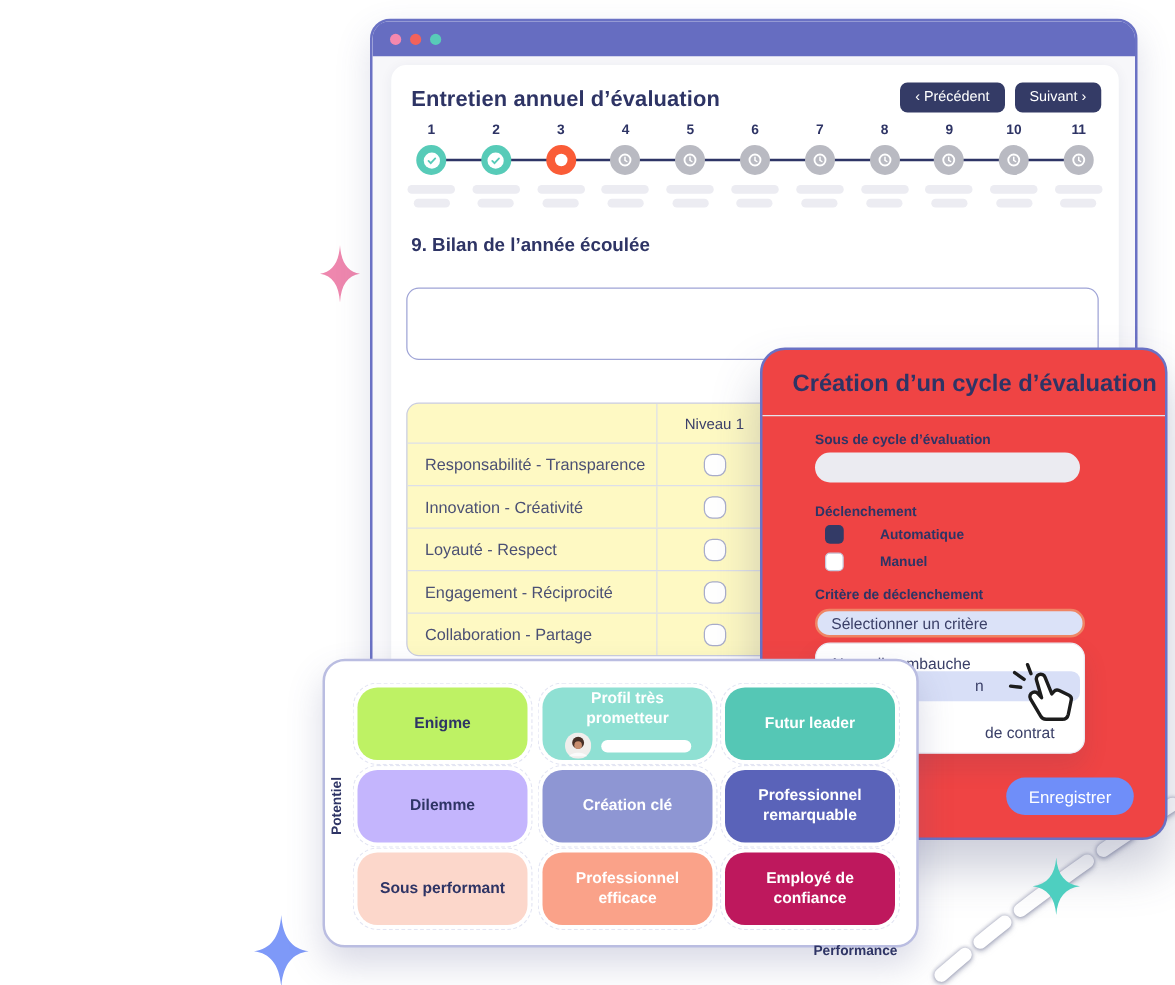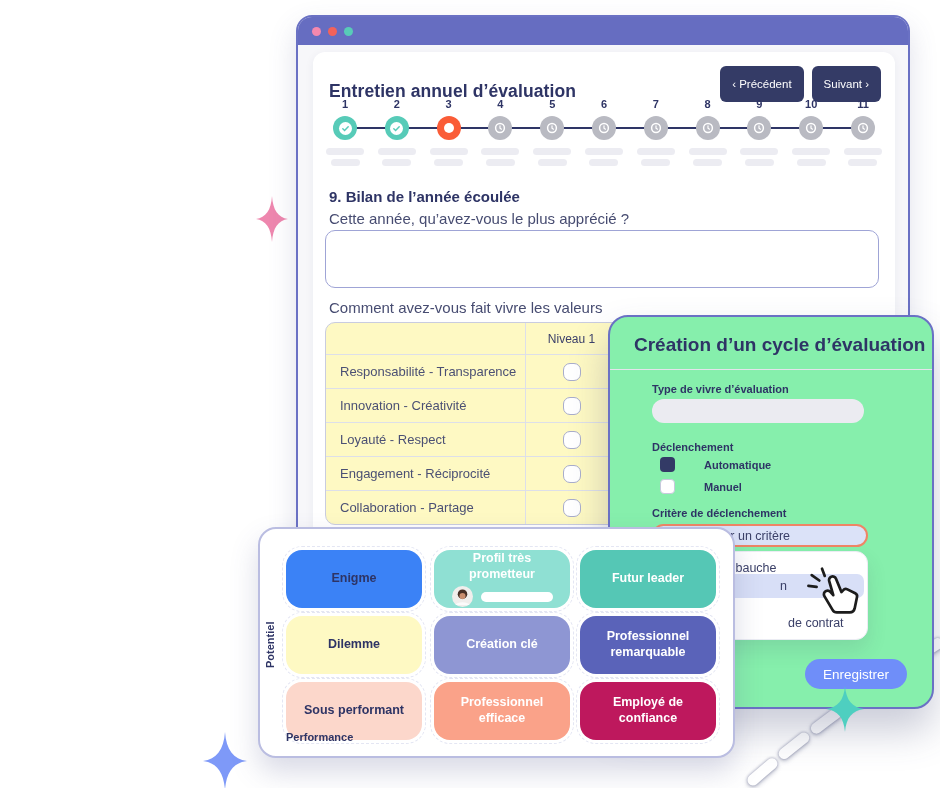--- a/index.html
+++ b/index.html
@@ -28,21 +28,21 @@
   .dot-1 { background:#f588ae; } .dot-2 { background:#f2625b; } .dot-3 { background:#58cbb8; }
 
   .inner-card {
     position:absolute; left:15px; top:35px; width:582px; height:560px;
     background:#ffffff; border-radius:12px; box-shadow:0 2px 10px rgba(40,45,90,.06);
   }
   .page-header { position:absolute; left:16px; right:14px; top:14px; display:flex; justify-content:space-between; align-items:flex-end; }
   .page-title { font-size:17.5px; font-weight:bold; color:#2e3465; letter-spacing:.1px; }
   .nav-btns { display:flex; gap:8px; }
   .nav-btn {
-    background:#343b66; color:#fff; border:none; border-radius:6px; height:36px;
+    background:#343b66; color:#fff; border:none; border-radius:6px; height:24px;
     padding:0 12px; font-size:11.5px; font-family:inherit; cursor:pointer;
   }
 
   
   .stepper { position:absolute; left:12px; top:46px; width:558px; height:80px; }
   .stepper-line { position:absolute; left:14px; right:14px; top:29px; height:2px; background:#2e3566; }
   .steps { position:relative; display:flex; justify-content:space-between; }
   .step { display:flex; flex-direction:column; align-items:center; width:40px; }
   .step-num { font-size:11px; font-weight:bold; color:#2e3465; height:14px; }
   .step-circle {
@@ -77,23 +77,22 @@
   .vt-cell { display:flex; align-items:center; padding-left:14px; font-size:13px; color:#4b5074; border-right:1px solid #dddfe9; }
   .vt-level { justify-content:center; padding-left:0; font-size:12px; color:#3c406a; }
   .vt-rest { border-right:none; }
   .radio {
     width:18px; height:18px; border:1.5px solid #a9adcb; border-radius:7px; background:#fff; cursor:pointer;
   }
 
   
   .modal {
     position:absolute; left:608px; top:278px; width:326px; height:394px;
-    background:#86efac; border:2px solid #6a71c4; border-radius:20px;
+    background:#ef4444; border:2px solid #6a71c4; border-radius:20px;
     box-shadow:0 22px 38px rgba(70,75,120,.28);
-    margin-top:37px;
   }
   .modal-title { position:absolute; left:24px; top:17px; font-size:19px; font-weight:bold; color:#2e3465; }
   .modal-divider { position:absolute; left:0; right:0; top:52px; height:1px; background:#e4e4ec; }
   .field-label { position:absolute; left:42px; font-size:11px; font-weight:bold; color:#2e3465; }
   .lbl-type { top:66px; } .lbl-decl { top:124px; } .lbl-crit { top:190px; }
   .type-input {
     position:absolute; left:42px; top:82px; width:212px; height:24px;
     background:#ebebf1; border:none; border-radius:12px; outline:none; font-family:inherit;
   }
   .cb-row { position:absolute; left:50px; display:flex; align-items:center; gap:29px; cursor:pointer; }
@@ -138,32 +137,32 @@
     font-size:12.5px; font-weight:bold; text-align:center; line-height:1.25; padding:0 8px; cursor:pointer;
   }
   .nb-cell::after {
     content:''; position:absolute; inset:-4px; border:1.5px dashed #e4e6f3; border-radius:20px; pointer-events:none;
   }
   .nb-r1 { top:21px;  height:58px; }
   .nb-r2 { top:87px;  height:58px; }
   .nb-r3 { top:153px; height:58px; }
   .nb-c1 { left:26px; } .nb-c2 { left:174px; } .nb-c3 { left:320px; }
   .txt-dark  { color:#2e3465; } .txt-light { color:#ffffff; }
-  .bg-teal-1 { background:#3b82f6; } .bg-teal-2 { background:#8fe0d3; } .bg-teal-3 { background:#55c7b5; }
-  .bg-purp-1 { background:#fef9c3; } .bg-purp-2 { background:#8e96d3; } .bg-purp-3 { background:#5a63b9; }
+  .bg-teal-1 { background:#bef264; } .bg-teal-2 { background:#8fe0d3; } .bg-teal-3 { background:#55c7b5; }
+  .bg-purp-1 { background:#c4b5fd; } .bg-purp-2 { background:#8e96d3; } .bg-purp-3 { background:#5a63b9; }
   .bg-oran-1 { background:#fcd7cb; } .bg-oran-2 { background:#faa289; } .bg-oran-3 { background:#be185d; }
   .profil-sub { display:flex; align-items:center; gap:8px; margin-top:4px; }
   .progress-pill { width:72px; height:10px; background:#fff; border-radius:5px; }
   .axis-potentiel {
     position:absolute; left:4px; top:21px; height:190px; width:18px;
     writing-mode:vertical-rl; transform:rotate(180deg); text-align:center;
     font-size:11px; font-weight:bold; color:#2e3465;
   }
   .axis-performance {
-    position:absolute; left:26px; top:202px; width:432px; text-align:left;
+    position:absolute; left:26px; top:226px; width:432px; text-align:right;
     font-size:11px; font-weight:bold; color:#2e3465;
   }
 </style>
 </head>
 <body>
 
 <svg class="dashed-curve" viewBox="0 0 215 165">
   <path d="M18 152 Q 100 80 218 6"></path>
 </svg>
 
@@ -310,23 +309,21 @@
                 <path d="M6 3.8v2.4l1.5 1" fill="none" stroke="#fff" stroke-width="1.2" stroke-linecap="round"></path>
               </svg>
             </span>
           <span class="skel skel-a"></span>
             <span class="skel skel-b"></span>
         </div>
       </div>
     </div>
 
     <div class="section-heading">9. Bilan de l’année écoulée</div>
-    <div class="question q1">Cette année, qu’avez-vous le plus apprécié ?</div>
     <textarea class="answer-box" style=""></textarea>
-    <div class="question q2">Comment avez-vous fait vivre les valeurs</div>
 
     <div class="values-table">
       <div class="vt-row vt-head">
         <div class="vt-cell"></div>
         <div class="vt-cell vt-level">Niveau 1</div>
         <div class="vt-cell vt-rest"></div>
       </div>
       <div class="vt-row">
         <div class="vt-cell">Responsabilité - Transparence</div>
         <div class="vt-cell vt-level">
@@ -363,21 +360,21 @@
         <div class="vt-cell vt-rest"></div>
       </div>
     </div>
   </div>
 </div>
 
 <div class="modal">
   <div class="modal-title">Création d’un cycle d’évaluation</div>
   <div class="modal-divider"></div>
 
-  <div class="field-label lbl-type">Type de vivre d’évaluation</div>
+  <div class="field-label lbl-type">Sous de cycle d’évaluation</div>
   <input class="type-input" style="">
 
   <div class="field-label lbl-decl">Déclenchement</div>
   <div class="cb-row cb-auto">
     <span class="checkbox cb-checked"></span>
     <span class="cb-label">Automatique</span>
   </div>
   <div class="cb-row cb-manual">
     <span class="checkbox cb-empty"></span>
     <span class="cb-label">Manuel</span>

